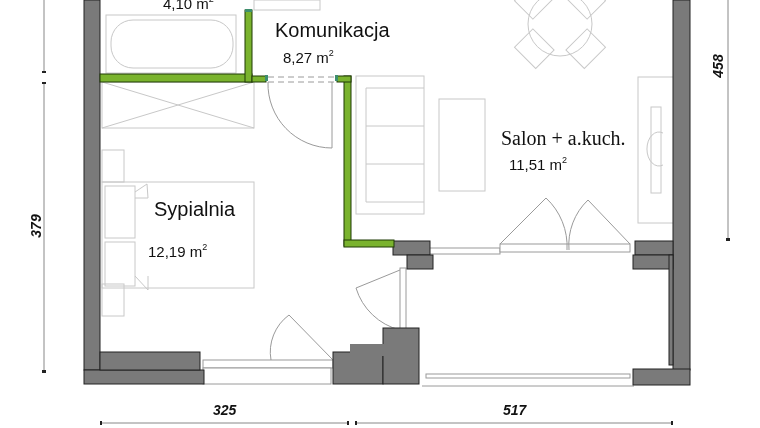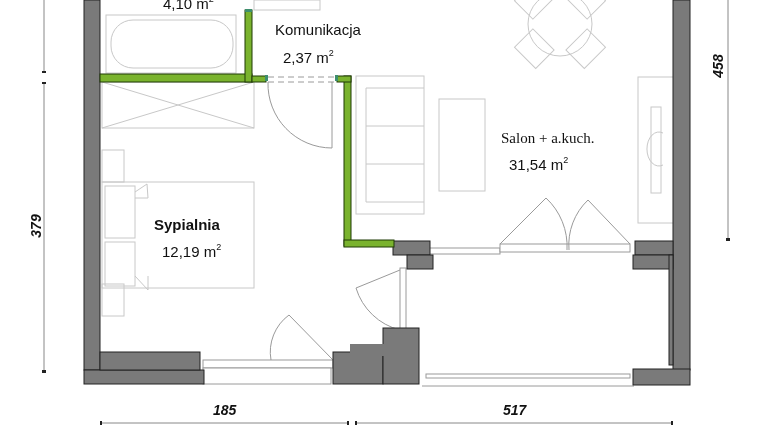--- a/index.html
+++ b/index.html
@@ -1,18 +1,18 @@
 <!DOCTYPE html>
 <html><head>
 <meta charset="utf-8">
 <style>
   html, body { margin:0; padding:0; background:#ffffff; }
   body { width:760px; height:428px; overflow:hidden; position:relative; font-family:"Liberation Sans", sans-serif; }
   #plan { position:absolute; left:0; top:0; width:760px; height:428px; }
-  .room-label { position:absolute; color:#111; font-size:15px; line-height:18px; white-space:nowrap; }
+  .room-label { position:absolute; color:#111; font-size:20px; line-height:18px; white-space:nowrap; }
   .room-area { position:absolute; color:#111; font-size:15px; line-height:18px; white-space:nowrap; }
   .room-area sup { font-size:9px; vertical-align:7px; }
   .dim { position:absolute; font-weight:bold; font-style:italic; font-size:14px; color:#111; white-space:nowrap; }
   .dim-v { transform:rotate(-90deg); transform-origin:center; }
 </style>
 </head>
 <body>
 
 <svg id="plan" viewBox="0 0 760 428" xmlns="http://www.w3.org/2000/svg">
 
@@ -139,29 +139,29 @@
     <rect x="335" y="75" width="3" height="6"></rect>
   </g>
 </svg>
 
 <div class="room-area" style="left:163px; top:-10px;">
   <span>4,10 m</span><sup>2</sup>
 </div>
 
 <div class="room-label" style="left:275px; top:21px;">Komunikacja</div>
 <div class="room-area" style="left:283px; top:44px;">
-  <span>2,37 m</span><sup>2</sup>
+  <span>8,27 m</span><sup>2</sup>
 </div>
 
 <div class="room-label" style="left:501px; top:129px;font-family:Liberation Serif, serif;">Salon + a.kuch.</div>
 <div class="room-area" style="left:509px; top:151px;">
-  <span>31,54 m</span><sup>2</sup>
+  <span>11,51 m</span><sup>2</sup>
 </div>
 
-<div class="room-label" style="left:154px; top:216px;font-weight:bold;">Sypialnia</div>
-<div class="room-area" style="left:162px; top:238px;">
+<div class="room-label" style="left:154px; top:200px;">Sypialnia</div>
+<div class="room-area" style="left:148px; top:238px;">
   <span>12,19 m</span><sup>2</sup>
 </div>
 
-<div class="dim" style="left:213px; top:402px;">185</div>
+<div class="dim" style="left:213px; top:402px;">325</div>
 <div class="dim" style="left:503px; top:402px;">517</div>
 <div class="dim dim-v" style="left:24px; top:218px;">379</div>
 <div class="dim dim-v" style="left:706px; top:58px;">458</div>
 
 </body></html>

